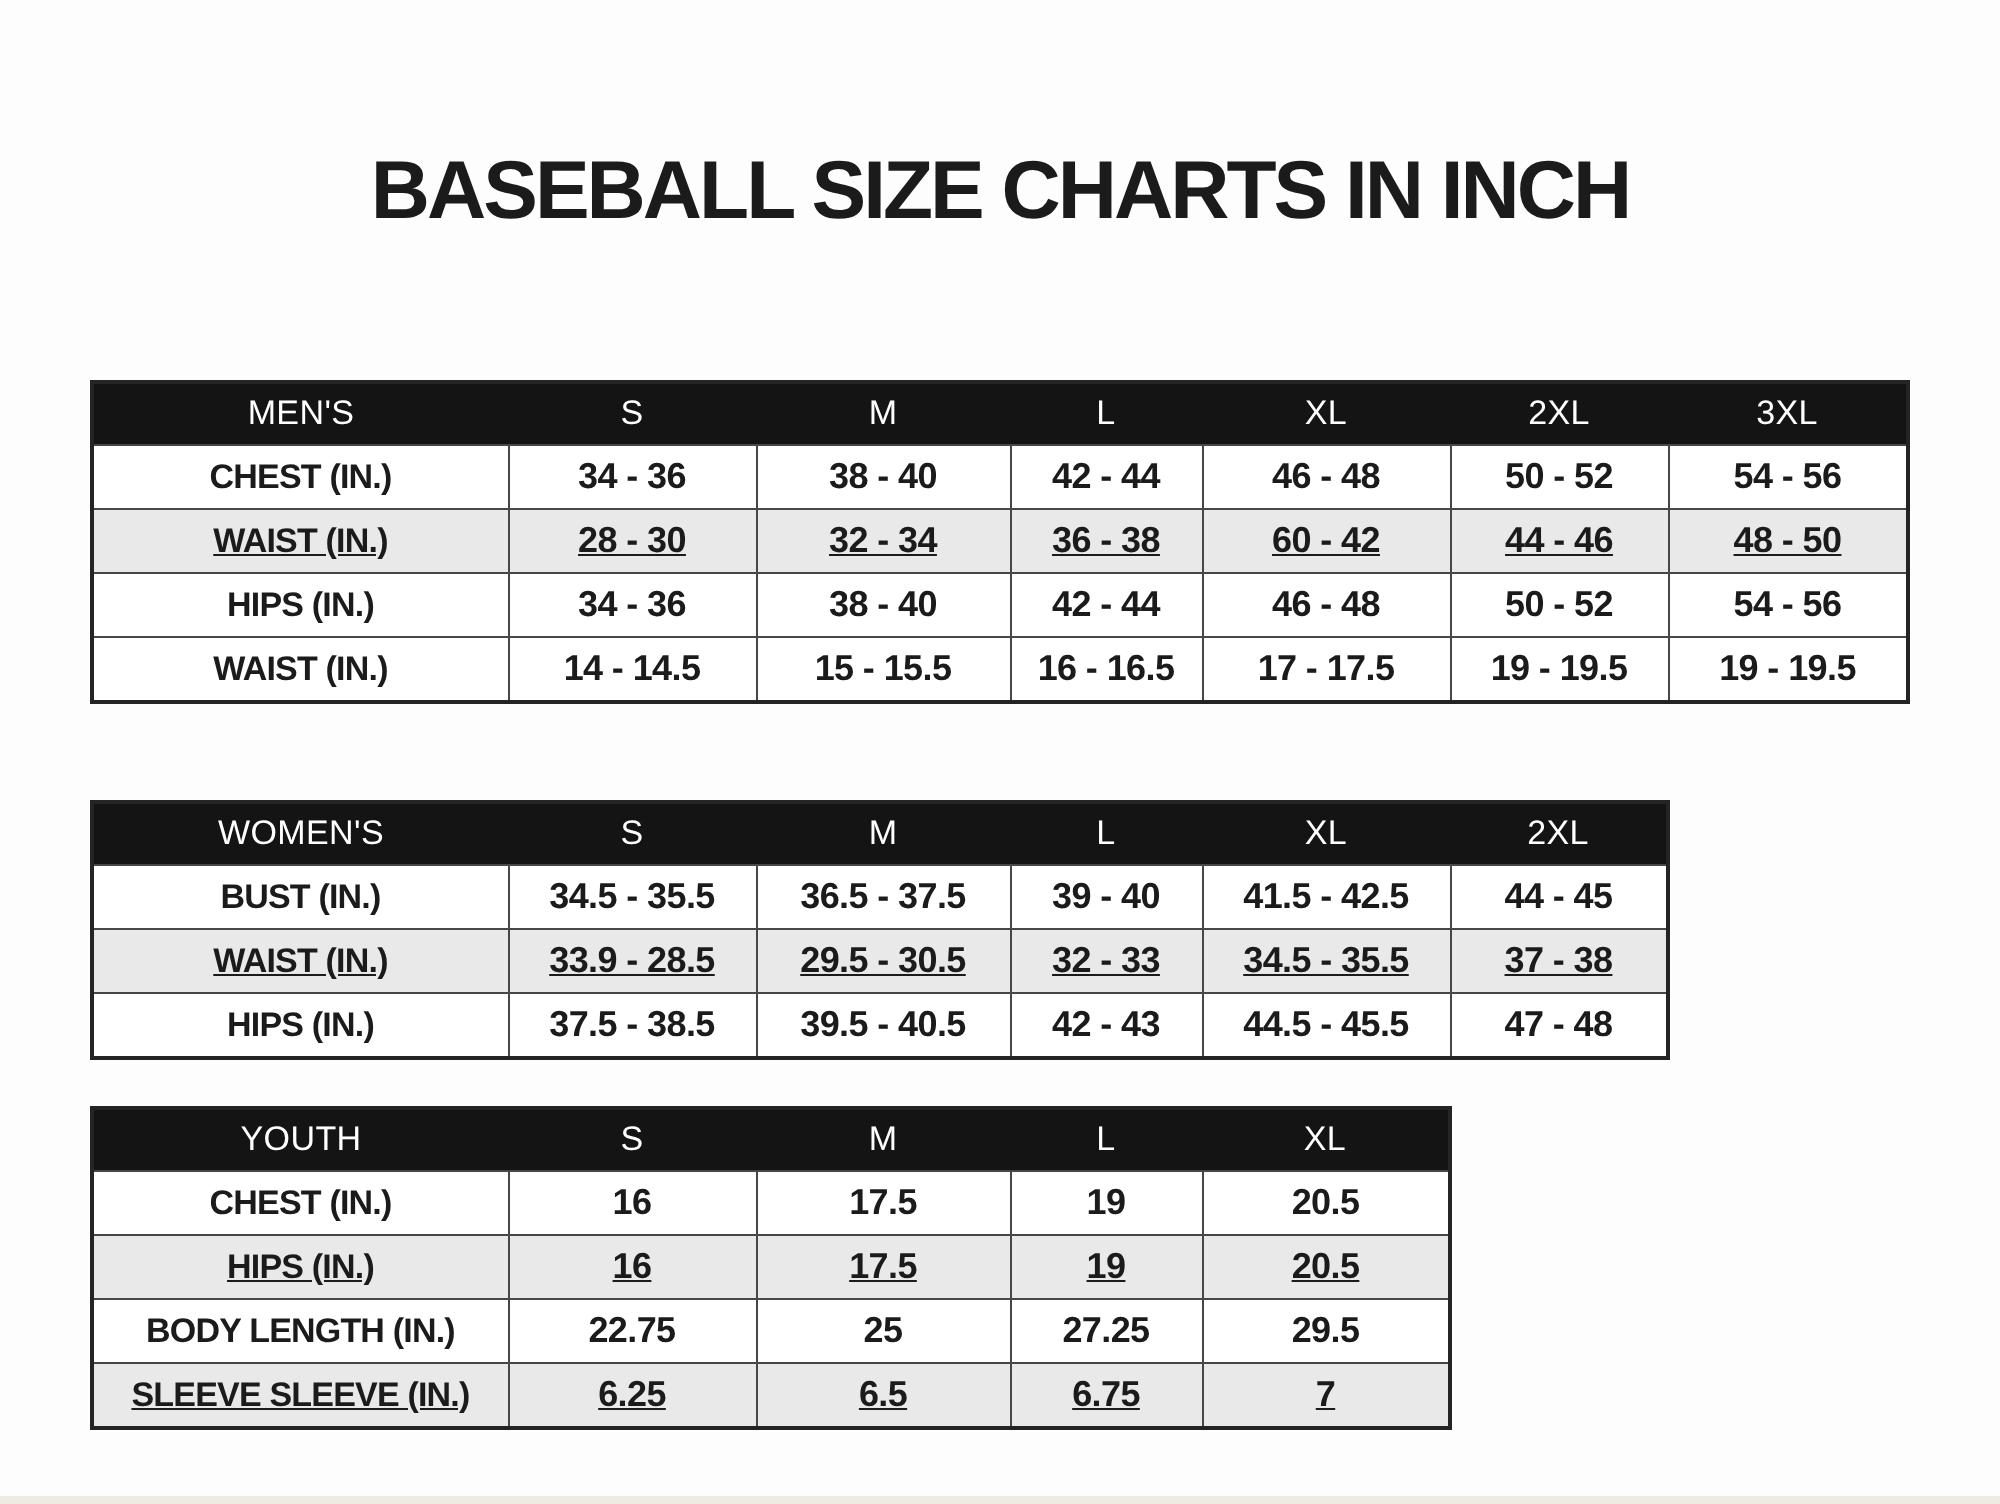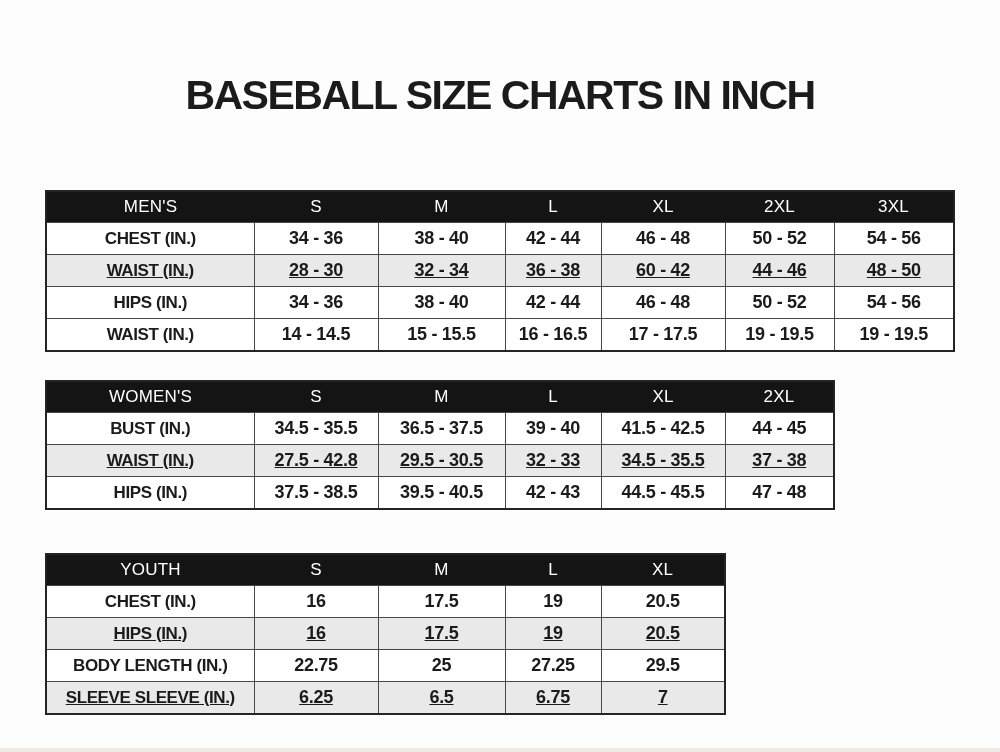--- a/index.html
+++ b/index.html
@@ -130,21 +130,21 @@
             <td class="row-label">WAIST (IN.)</td>
             <td>14 - 14.5</td>
             <td>15 - 15.5</td>
             <td>16 - 16.5</td>
             <td>17 - 17.5</td>
             <td>19 - 19.5</td>
             <td>19 - 19.5</td>
           </tr>
         </tbody>
       </table>
-      <table class="size-table" style="left: 45px; top: 380px; width: 788px;">
+      <table class="size-table" style="left: 45px; top: 400px; width: 788px;">
         <colgroup>
           <col style="width: 208px;">
           <col style="width: 124px;">
           <col style="width: 127px;">
           <col style="width: 96px;">
           <col style="width: 124px;">
           <col style="width: 109px;">
         </colgroup>
         <thead>
           <tr>
@@ -160,21 +160,21 @@
           <tr>
             <td class="row-label">BUST (IN.)</td>
             <td>34.5 - 35.5</td>
             <td>36.5 - 37.5</td>
             <td>39 - 40</td>
             <td>41.5 - 42.5</td>
             <td>44 - 45</td>
           </tr>
           <tr class="alt">
             <td class="row-label">WAIST (IN.)</td>
-            <td>27.5 - 42.8</td>
+            <td>33.9 - 28.5</td>
             <td>29.5 - 30.5</td>
             <td>32 - 33</td>
             <td>34.5 - 35.5</td>
             <td>37 - 38</td>
           </tr>
           <tr>
             <td class="row-label">HIPS (IN.)</td>
             <td>37.5 - 38.5</td>
             <td>39.5 - 40.5</td>
             <td>42 - 43</td>

